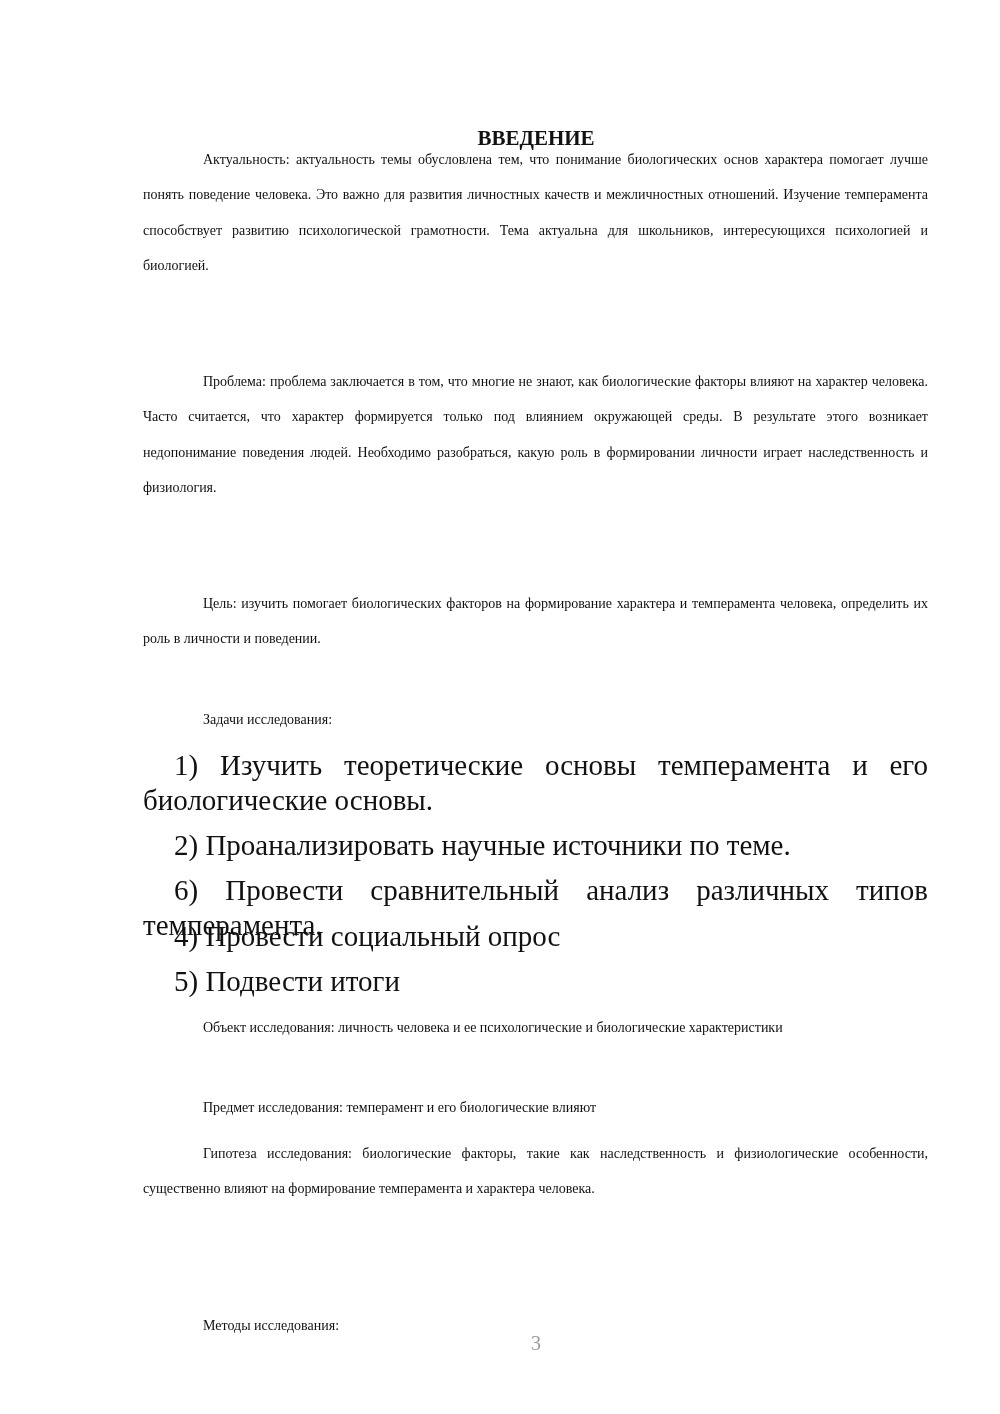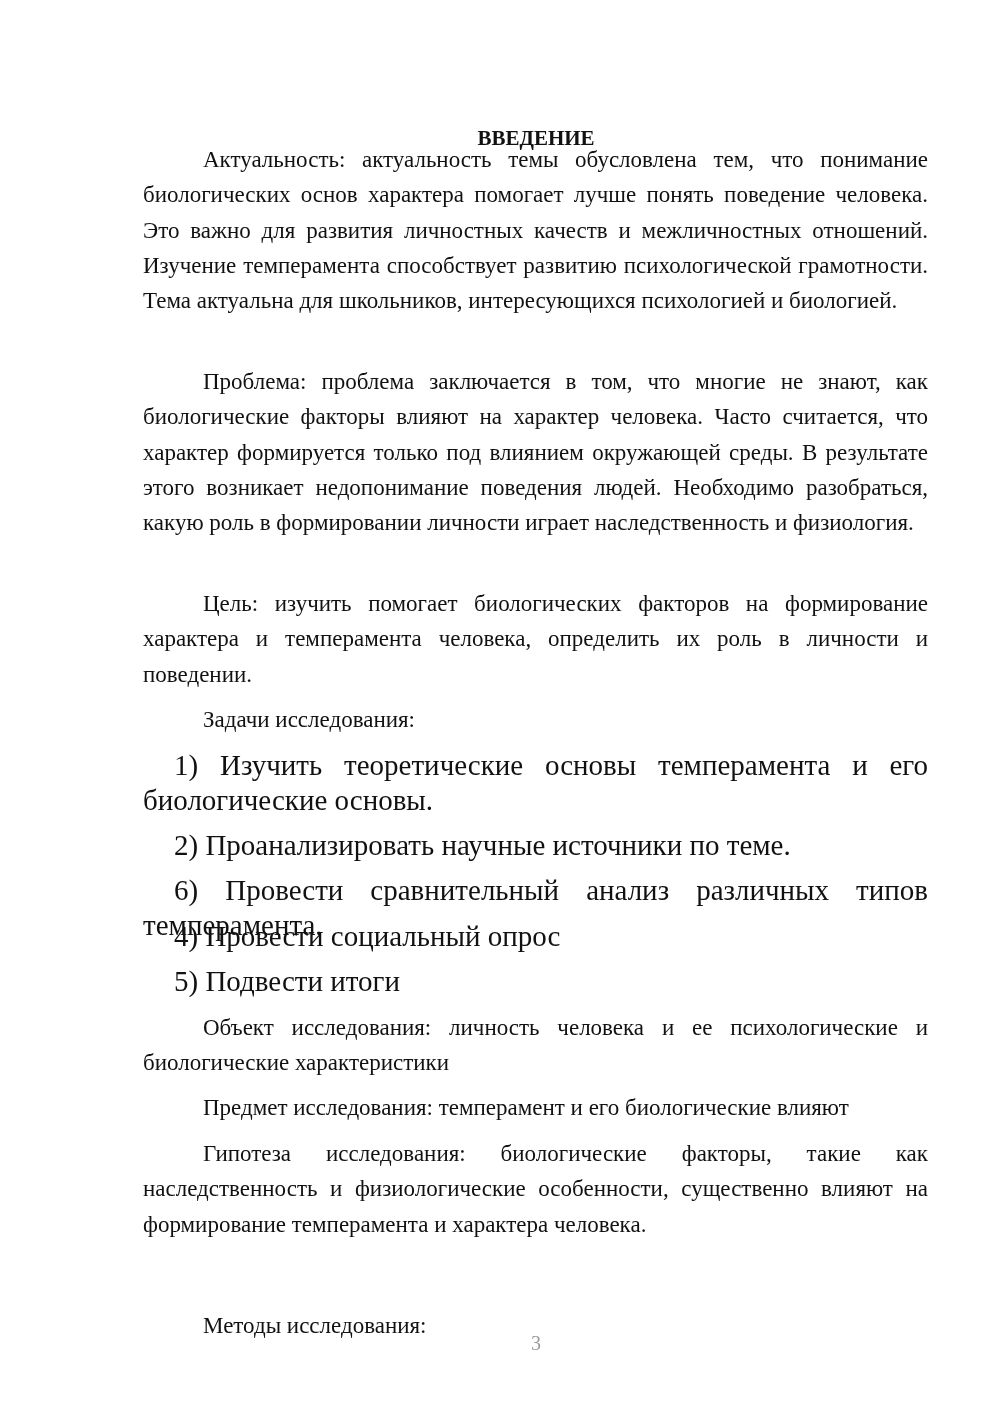--- a/index.html
+++ b/index.html
@@ -9,21 +9,21 @@
     background: #ffffff; color: #111111;
     font-family: "Liberation Serif", "DejaVu Serif", serif;
   }
   .title {
     position: absolute; left: 0; width: 1000px; top: 96px;
     text-align: center; font-weight: bold; font-size: 21px; line-height: 30px;
     padding-left: 72px; box-sizing: border-box; margin-top: 27px;
   }
   .para {
     position: absolute; left: 143px; width: 785px;
-    font-size: 23px; line-height: 35.3px;
+    font-size: 14px; line-height: 35.3px;
     text-align: justify; text-indent: 60px; margin: 0;
   }
   .item {
     position: absolute; left: 143px; width: 785px;
     font-size: 29px; line-height: 35.3px; margin: 0;
     text-indent: 31px; text-align: justify;
   }
   .page-number {
     position: absolute; left: 0; width: 1000px; top: 1332px;
     text-align: center; font-size: 20px; color: #9a9a9a;

